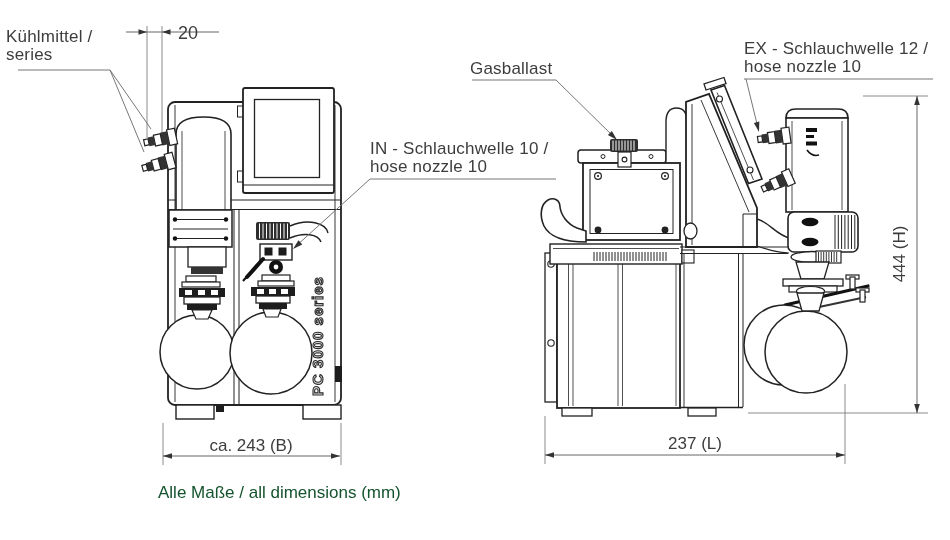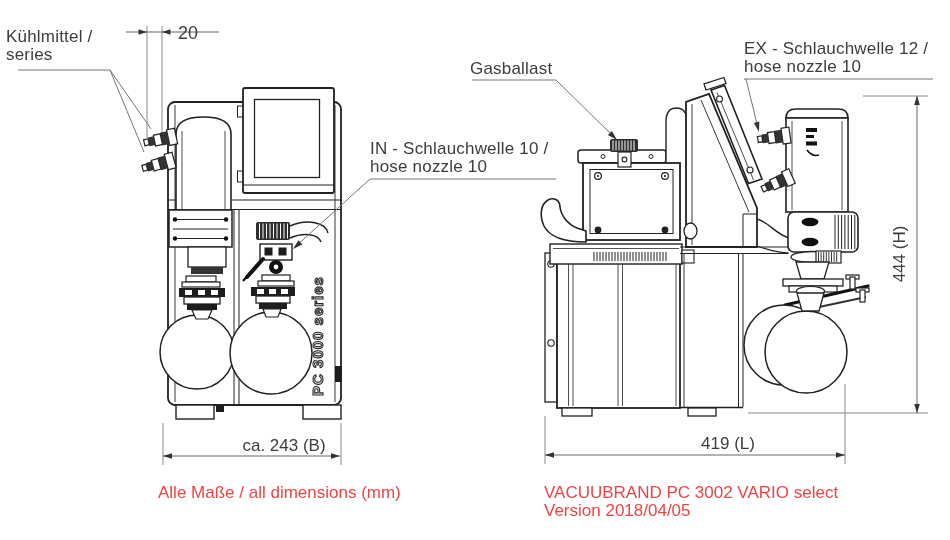--- a/index.html
+++ b/index.html
@@ -2,26 +2,26 @@
 <html><head>
 <meta charset="utf-8">
 <style>
   html,body{margin:0;padding:0;background:#fff;}
   #stage{position:relative;width:950px;height:540px;background:#fff;overflow:hidden;
          font-family:"Liberation Sans",sans-serif;}
   #art{position:absolute;left:0;top:0;}
   .lbl{position:absolute;color:#3d3d3d;font-size:17px;line-height:1.08;
        letter-spacing:0.2px;white-space:pre;}
   .dim{position:absolute;color:#3d3d3d;font-size:17px;white-space:nowrap;}
-  .ctr{transform:translateX(-50%);margin-left:33px;}
+  .ctr{transform:translateX(-50%);}
   #dim-h{transform:translate(-50%,-50%) rotate(-90deg);}
   #series-label{position:absolute;font-size:15px;font-weight:bold;letter-spacing:1px;
        color:#e3e3e3;-webkit-text-stroke:1.1px #2a2a2a;white-space:nowrap;
        transform:translate(-50%,-50%) rotate(-90deg);}
-  .footer{position:absolute;color:#ef4444;font-size:17px;line-height:1.06;white-space:pre;}
+  .footer{position:absolute;color:#14532d;font-size:17px;line-height:1.06;white-space:pre;}
 </style>
 </head>
 <body>
 
 <div id="stage">
 
 <svg id="art" width="950" height="540" viewBox="0 0 950 540">
 
   <g stroke="#8a8a8a" stroke-width="1" fill="none">
     <line x1="147" y1="26" x2="147" y2="138"></line>
@@ -363,23 +363,22 @@
   <div class="dim" style="left:178px;top:7px;font-size:18px;margin-top:16px;">20</div>
 
   <div class="lbl" style="left:470px;top:60px;">Gasballast</div>
 
   <div class="lbl" style="left:370px;top:140px;"><span>IN - Schlauchwelle 10 /</span><br><span>hose nozzle 10</span></div>
 
   <div class="lbl" style="left:744px;top:40px;"><span>EX - Schlauchwelle 12 /</span><br><span>hose nozzle 10</span></div>
 
   <div class="dim ctr" style="left:251px;top:436px;">ca. 243 (B)</div>
 
-  <div class="dim ctr" style="left:695px;top:434px;">419 (L)</div>
+  <div class="dim ctr" style="left:695px;top:434px;">237 (L)</div>
 
   <div class="dim" id="dim-h" style="left:900px;top:254px;">444 (H)</div>
 
   <div id="series-label" style="left:317px;top:336px;">PC 3000 series</div>
 
   <div class="footer" style="left:158px;top:484px;"><span>Alle Maße / all dimensions (mm)</span><br></div>
 
-  <div class="footer" style="left:544px;top:484px;"><span>VACUUBRAND PC 3002 VARIO select</span><br><span>Version 2018/04/05</span></div>
 
 </div>
 
 </body></html>

